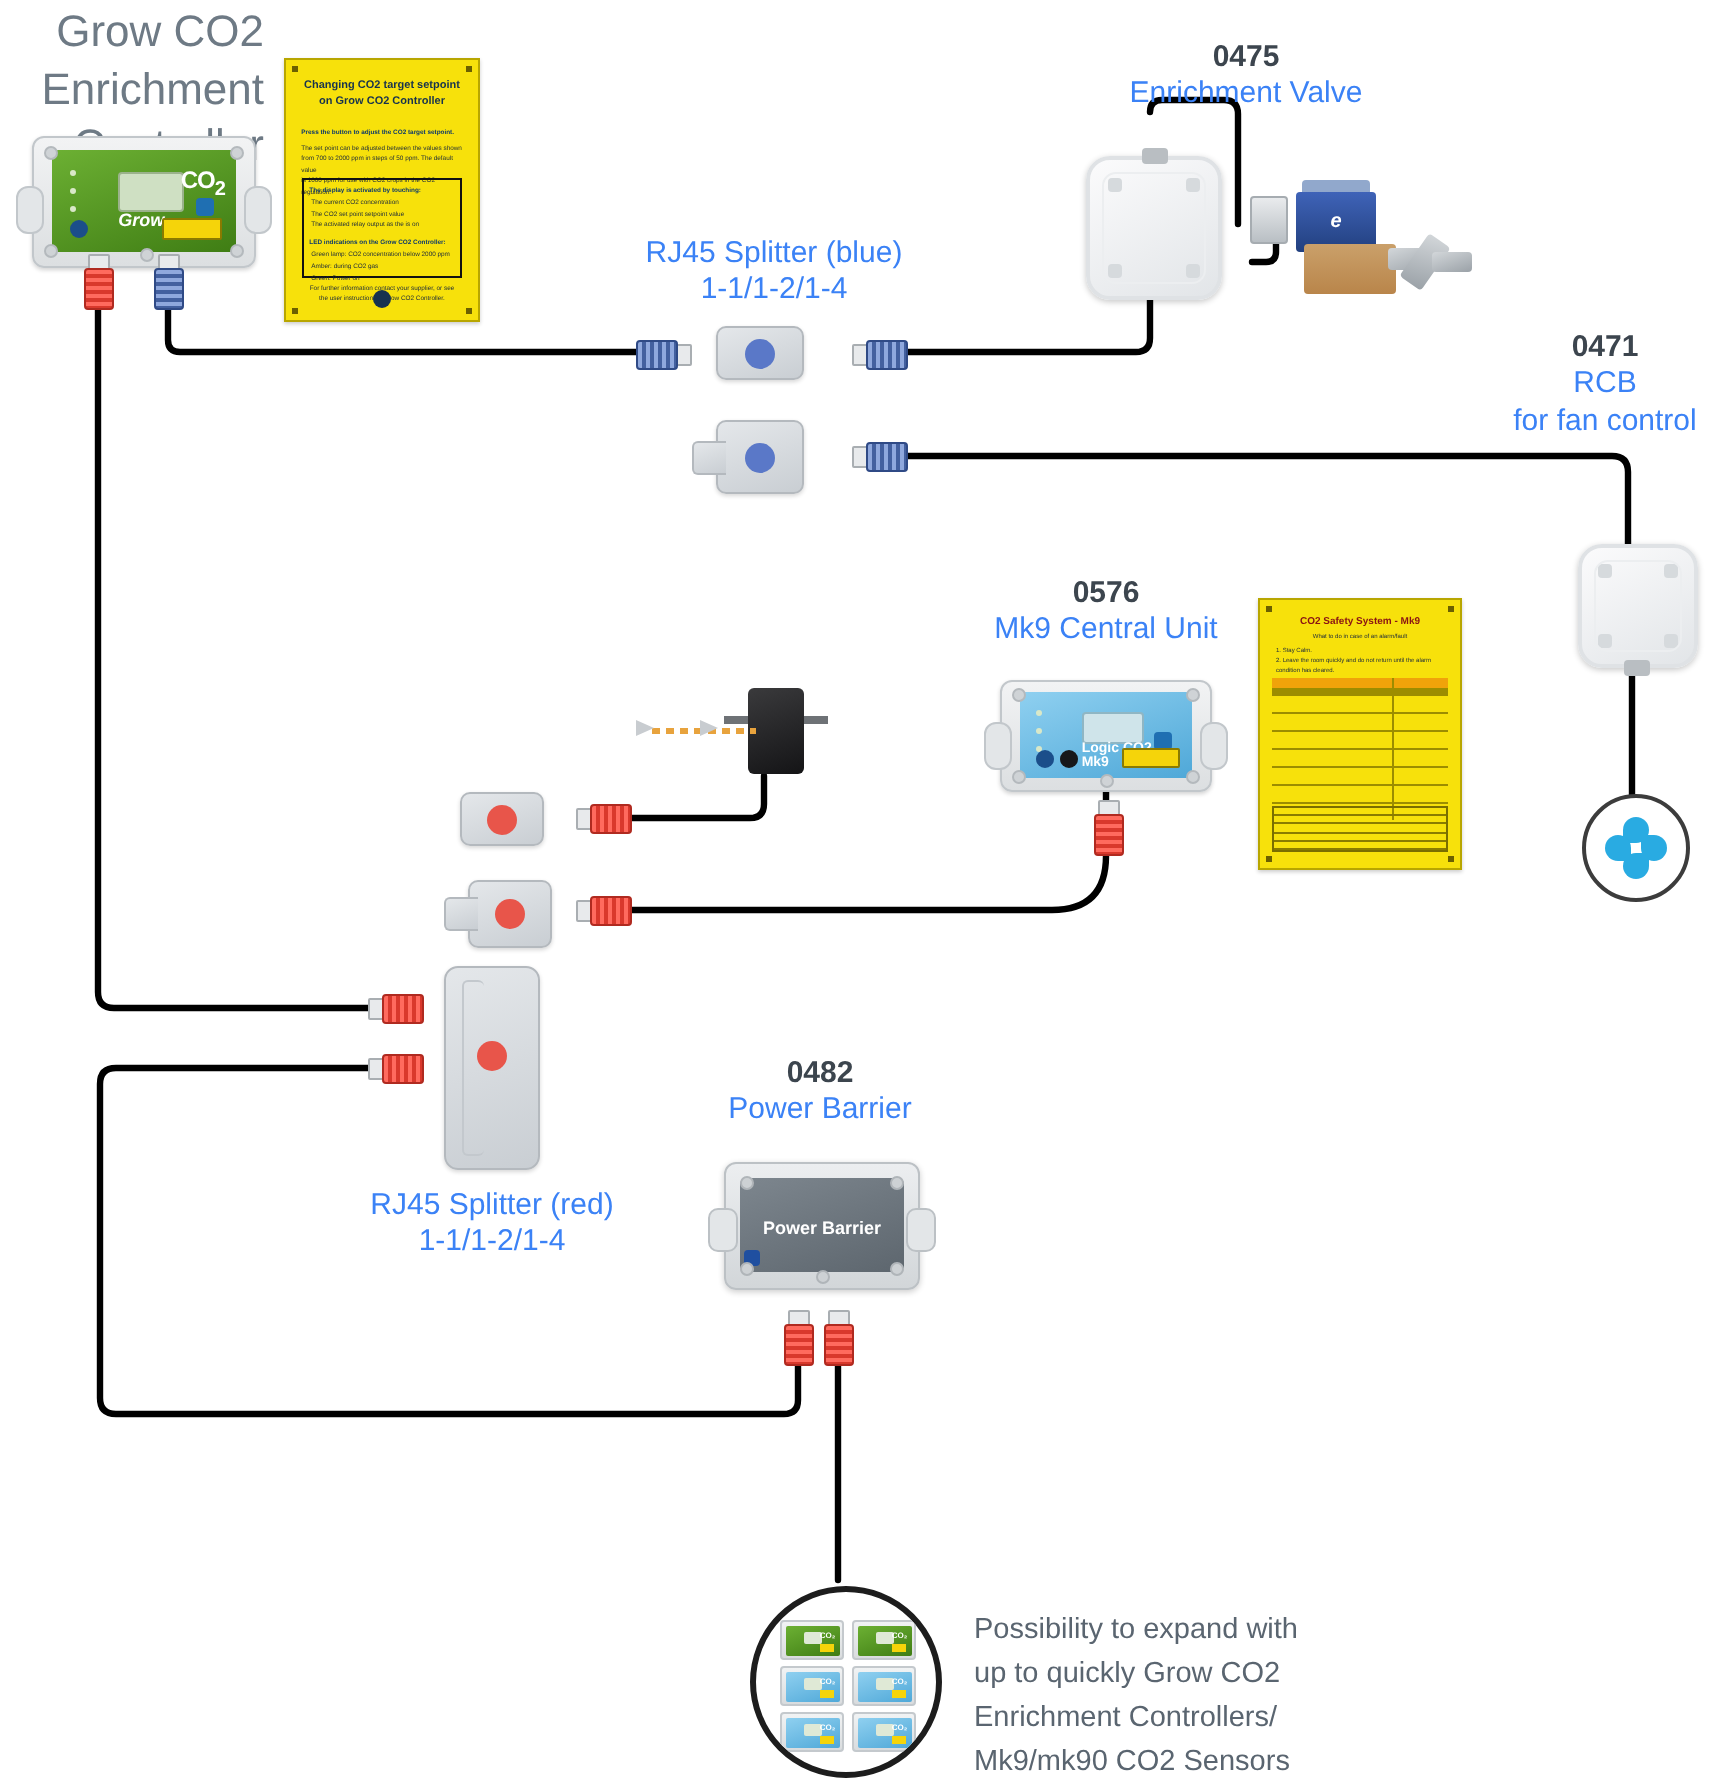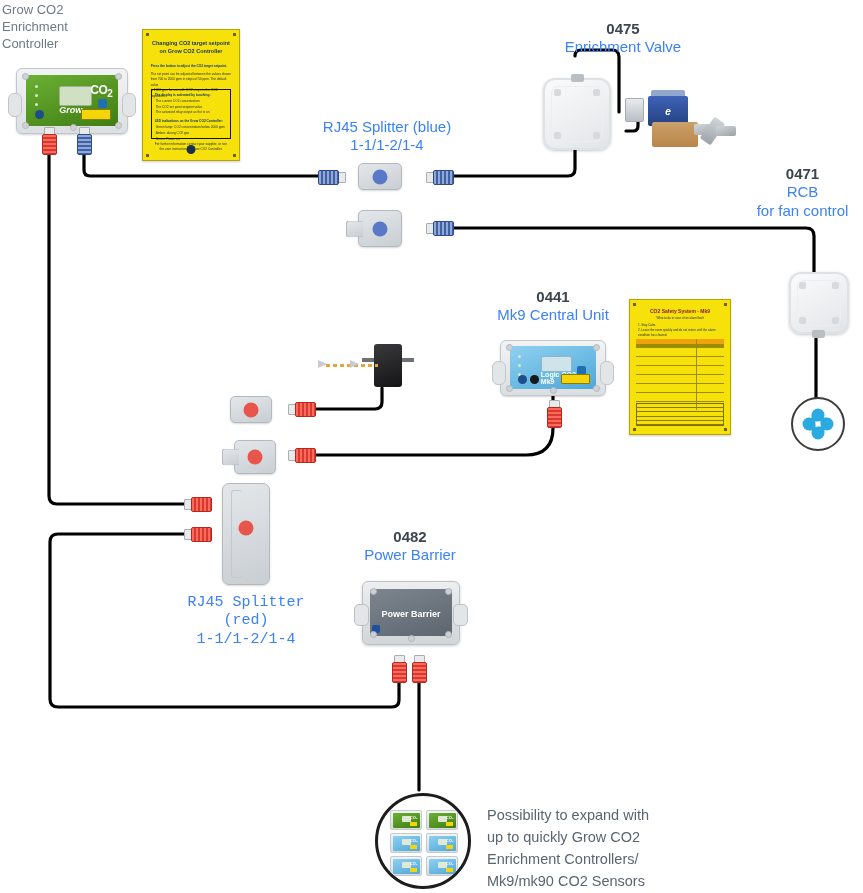--- a/index.html
+++ b/index.html
@@ -4,21 +4,21 @@
 <style>
   html,body{margin:0;padding:0;background:#ffffff;}
   body{width:863px;height:893px;position:relative;overflow:hidden;
        font-family:"Liberation Sans",sans-serif;color:#5a6570;}
   .stage{position:absolute;inset:0;width:863px;height:893px;}
   svg.wires{position:absolute;left:0;top:0;width:863px;height:893px;pointer-events:none;}
 
   .lbl{position:absolute;text-align:center;line-height:1.22;}
   .lbl .code{font-weight:bold;color:#3c454e;font-size:15px;display:block;}
   .lbl .nm{color:#3b82f6;font-size:15px;display:block;}
-  .title-big{position:absolute;text-align:left;color:#6e7a85;font-size:13px;line-height:1.3;}
+  .title-big{position:absolute;text-align:right;color:#6e7a85;font-size:22px;line-height:1.3;}
 
   
   .ctrl{position:absolute;border-radius:6px;}
   .ctrl .body{position:absolute;inset:0;background:linear-gradient(180deg,#f2f3f4,#dcdfe1);
      border:1px solid #c2c7cb;border-radius:6px;box-shadow:0 1px 2px rgba(0,0,0,.18);}
   .ctrl .face{position:absolute;left:9%;top:11%;right:9%;bottom:12%;border-radius:3px;}
   .ctrl.green .face{background:linear-gradient(160deg,#6cb033,#3f7d14);}
   .ctrl.blue .face{background:linear-gradient(160deg,#8fd0f0,#4fa8d8);}
   .ctrl .ear{position:absolute;width:12px;height:22px;background:#e3e6e8;border:1px solid #c2c7cb;border-radius:6px;top:38%;}
   .ctrl .ear.l{left:-8px}.ctrl .ear.r{right:-8px}
@@ -315,21 +315,21 @@
   <div class="rj" style="left:288px;top:448px;">
     <div class="clip"></div>
       <div class="boot"></div>
   </div>
   <div class="split" style="left:234px;top:440px;width:40px;height:32px;">
     <div class="tab"></div>
     <div class="dot"></div>
   </div>
 
   <div class="lbl" style="left:480px;top:288px;width:146px;">
-    <span class="code">0441</span>
+    <span class="code">0576</span>
     <span class="nm">Mk9 Central Unit</span>
   </div>
   <div class="ctrl blue" style="left:500px;top:340px;width:106px;height:56px;">
     <div class="body"></div>
     <div class="ear l"></div>
     <div class="ear r"></div>
     <div class="face">
       <div class="leds">
           <i></i>
           <i></i>
@@ -410,21 +410,21 @@
       <div class="boot"></div>
   </div>
   <div class="rj" style="left:184px;top:527px;">
     <div class="clip"></div>
       <div class="boot"></div>
   </div>
   <div class="split tall" style="left:222px;top:483px;width:46px;height:100px;">
     <div class="groove"></div>
     <div class="dot"></div>
   </div>
-  <div class="lbl" style="left:163px;top:594px;width:166px;font-family:Liberation Mono, monospace;">
+  <div class="lbl" style="left:163px;top:594px;width:166px;">
     <span class="nm">RJ45 Splitter (red)</span>
     <span class="nm">1-1/1-2/1-4</span>
   </div>
 
   <div class="lbl" style="left:337px;top:528px;width:146px;">
     <span class="code">0482</span>
     <span class="nm">Power Barrier</span>
   </div>
   <div class="barrier" style="left:362px;top:581px;width:96px;height:62px;">
     <div class="ear l"></div>

